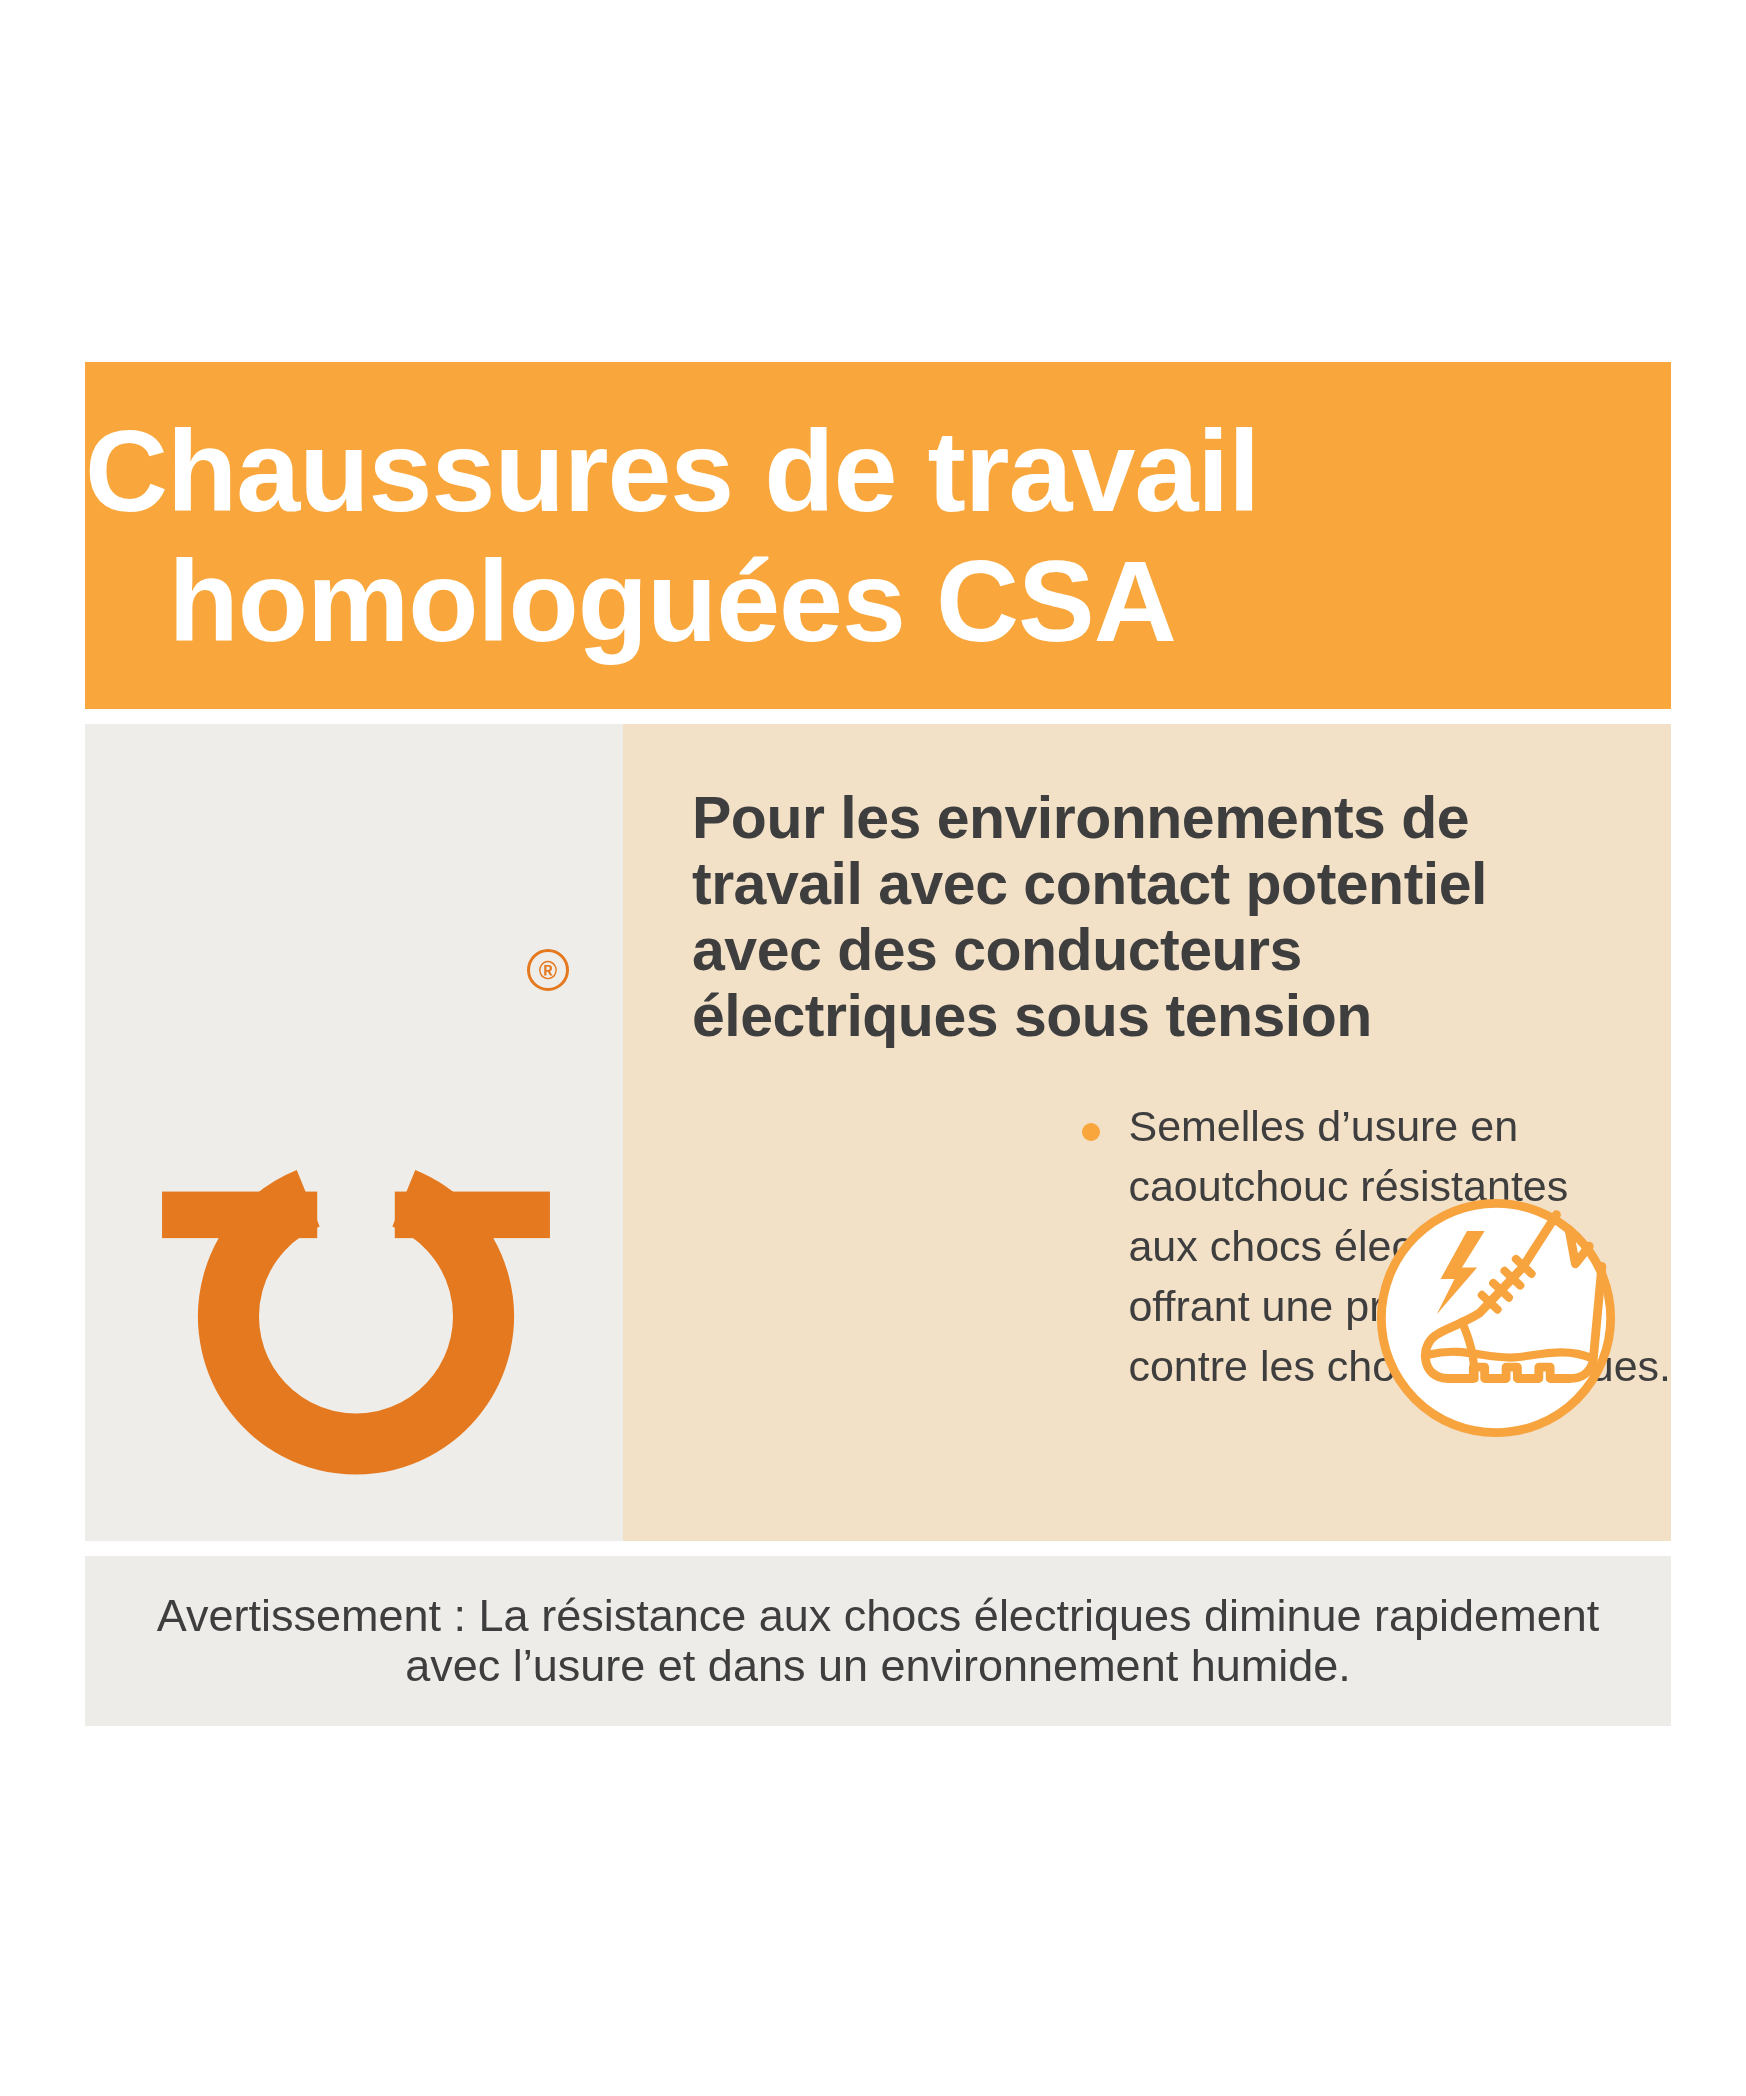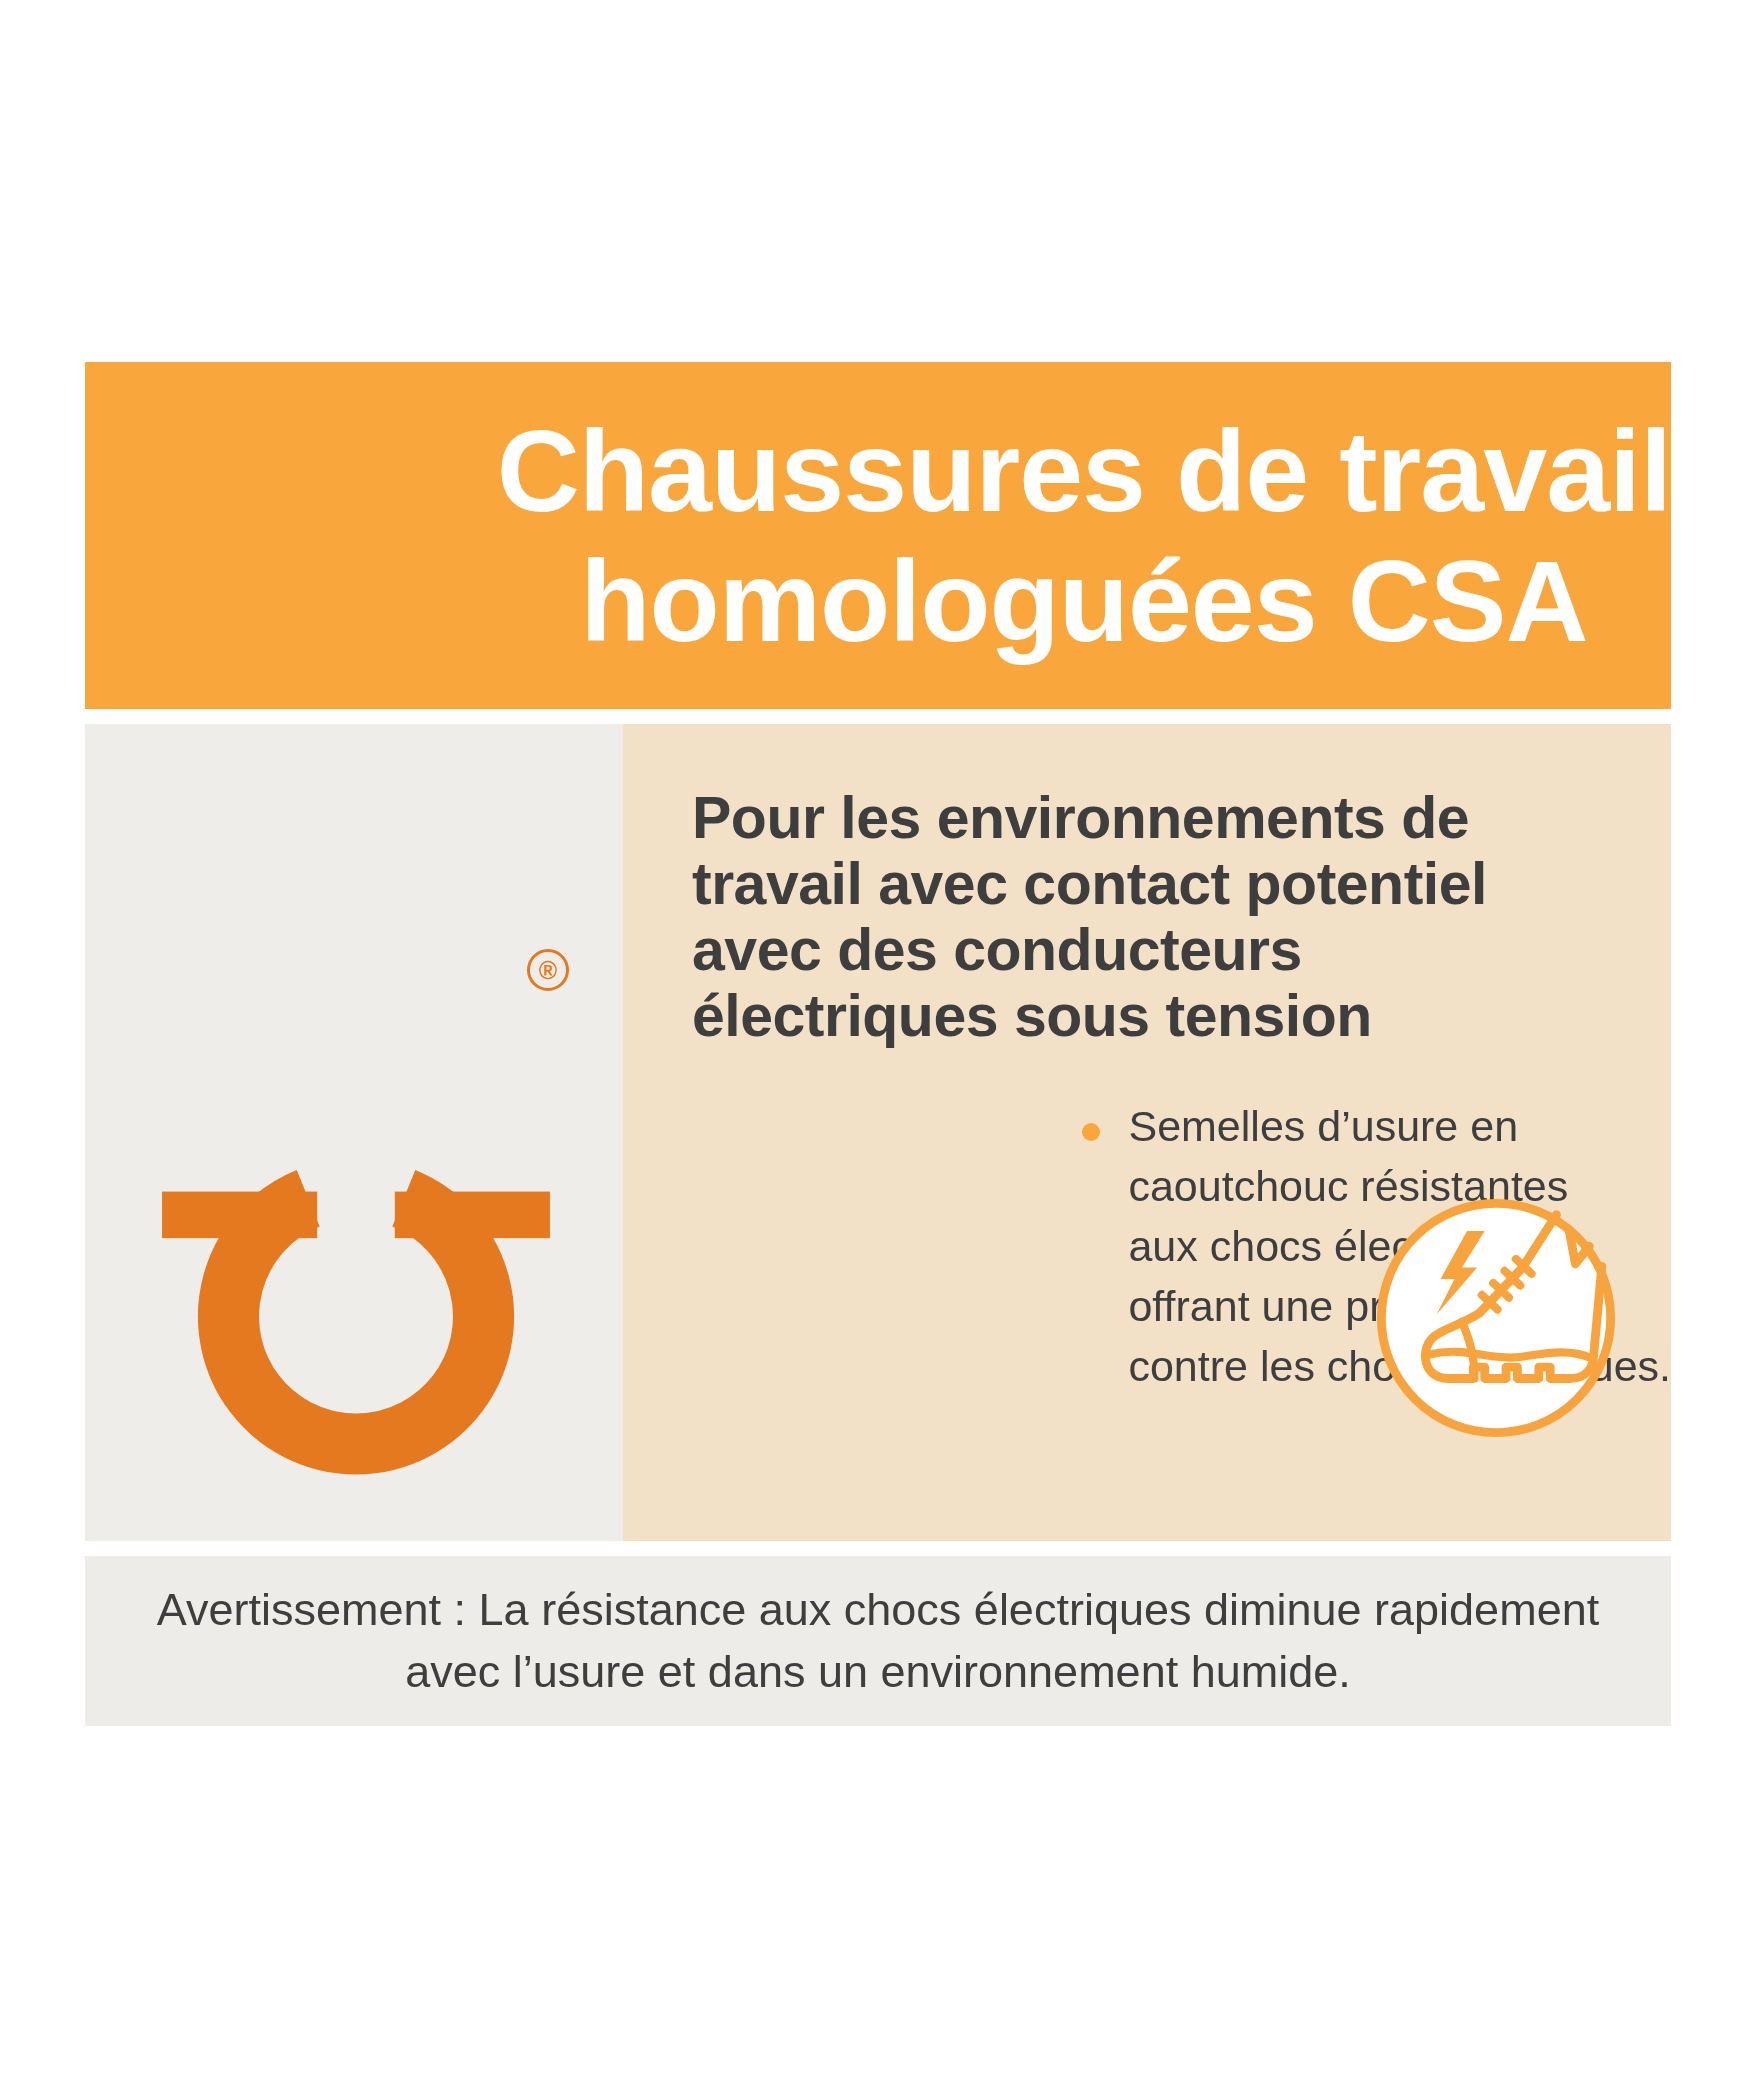--- a/index.html
+++ b/index.html
@@ -3,21 +3,21 @@
 <meta charset="utf-8">
 <style>
   html,body{margin:0;padding:0;background:#ffffff;}
   .page{
     position:relative;width:1747px;height:2096px;background:#ffffff;
     font-family:"Liberation Sans","DejaVu Sans",sans-serif;overflow:hidden;
   }
   
   .banner{
     position:absolute;left:85px;top:362px;width:1586px;height:347px;
-    background:#F9A73C;display:flex;align-items:center;justify-content:flex-end;
+    background:#F9A73C;display:flex;align-items:center;justify-content:flex-start;
   }
   .banner h1{
     margin:0;font-size:115px;line-height:130px;font-weight:bold;color:#ffffff;
     text-align:center;white-space:pre-line;letter-spacing:-1px;
   }
   
   .col-left{
     position:absolute;left:85px;top:724px;width:538px;height:817px;
     background:#EFEDE9;
   }
@@ -46,21 +46,21 @@
     margin:0;font-size:43px;line-height:60px;color:#3E3E3E;white-space:pre-line;
   }
   .boot-icon{position:absolute;left:747px;top:468px;width:252px;height:252px;}
   .boot-icon svg{display:block;overflow:visible;}
   
   .warning{
     position:absolute;left:85px;top:1556px;width:1586px;height:170px;
     background:#EDECE8;display:flex;align-items:center;justify-content:center;
   }
   .warning p{
-    margin:0;font-size:45px;line-height:62px;color:#3E3E3E;
+    margin:0;font-size:45px;line-height:50px;color:#3E3E3E;
     text-align:center;white-space:pre-line;
   }
 </style>
 </head>
 <body>
 
 <div class="page">
 
   <header class="banner">
     <h1>Chaussures de travail

